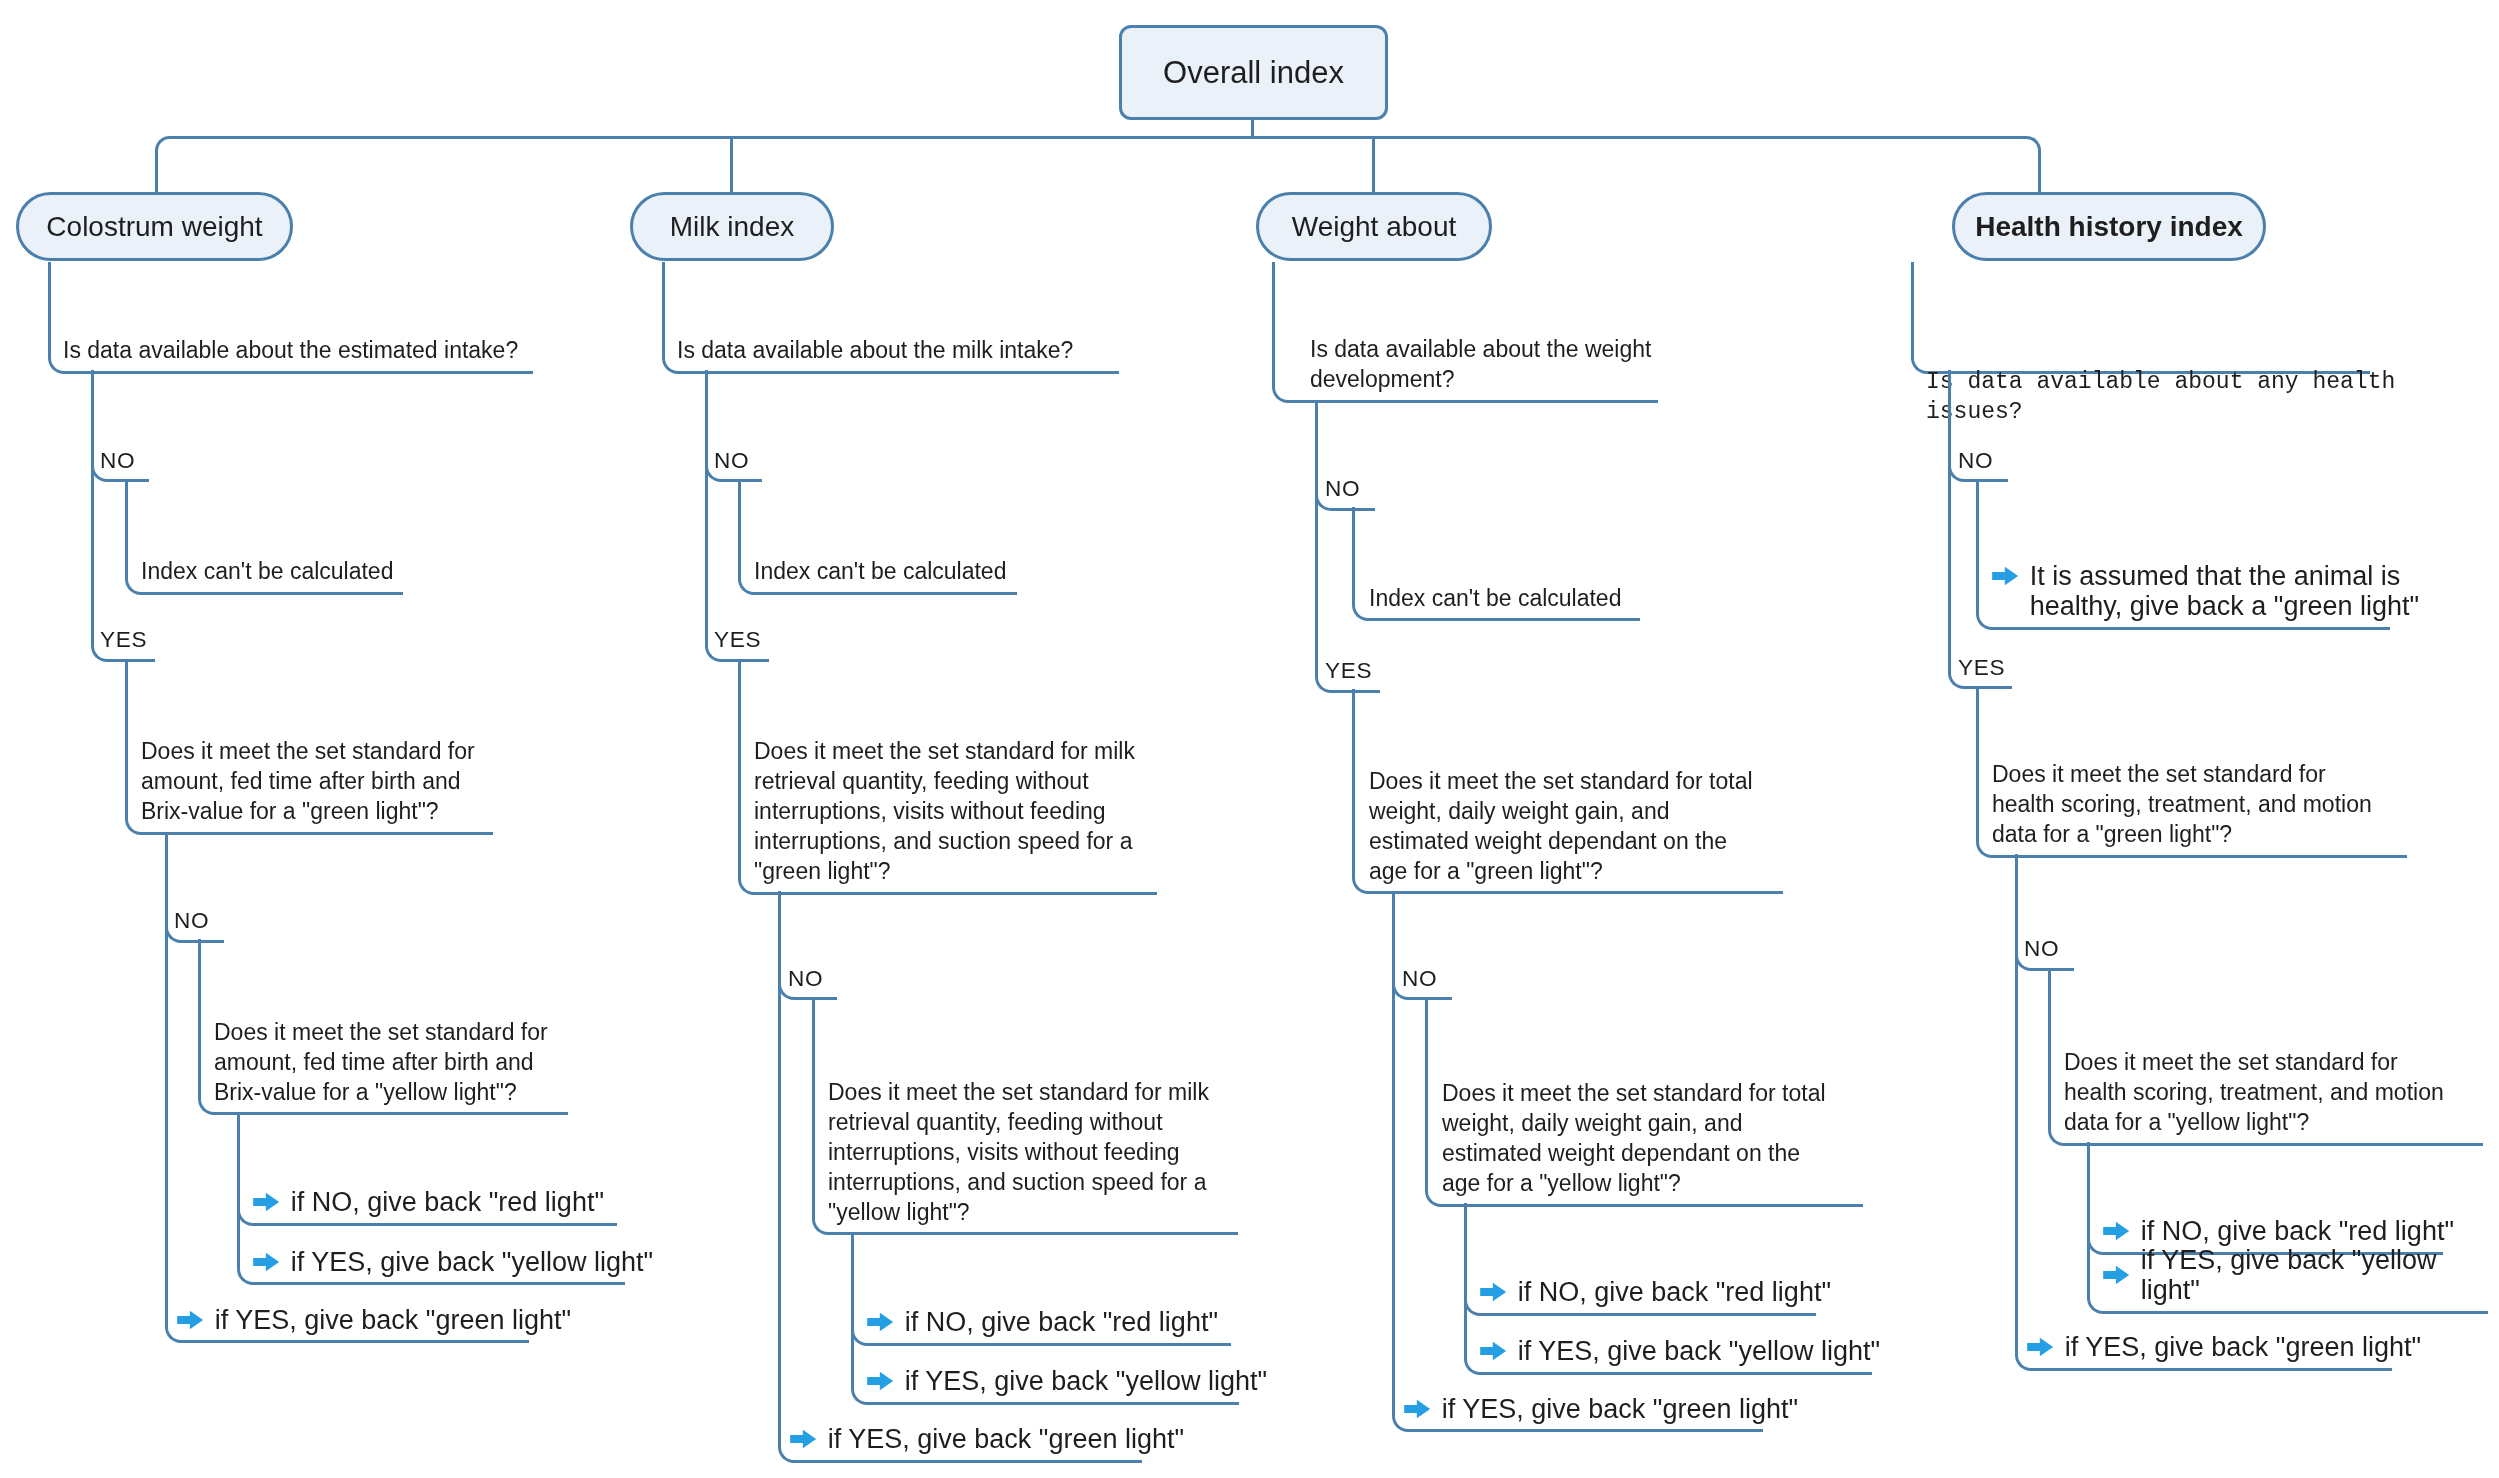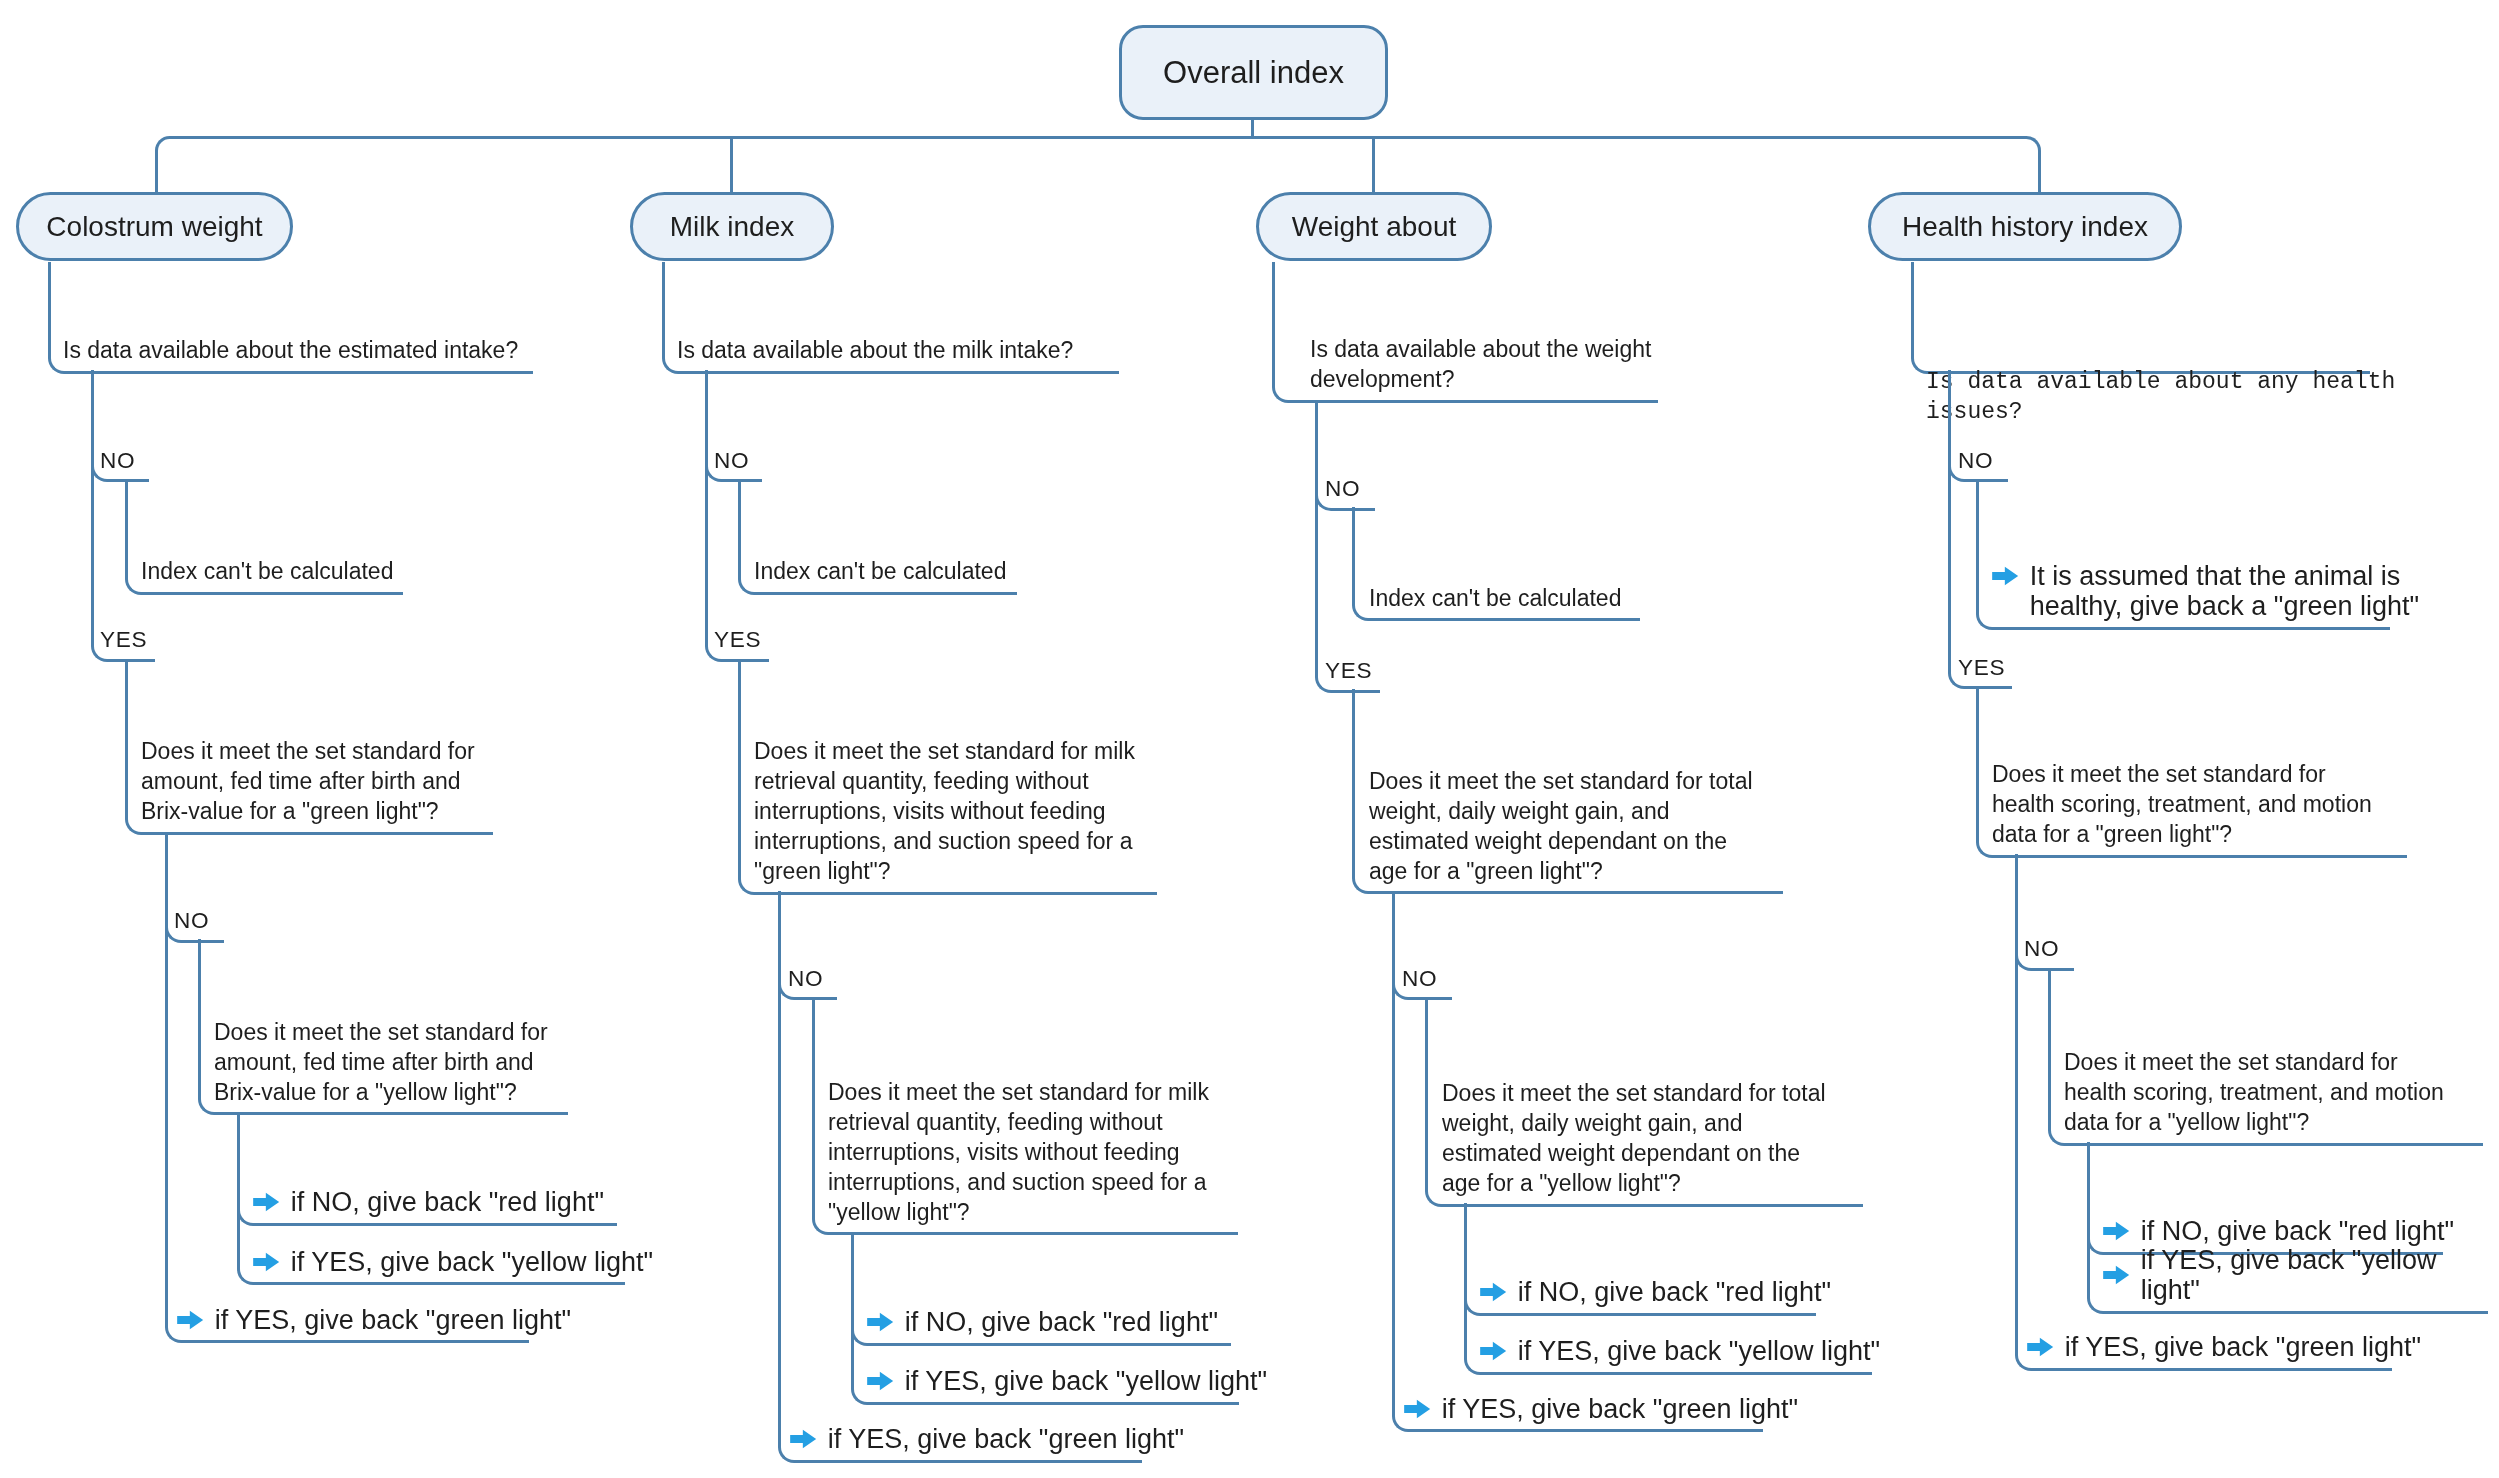--- a/index.html
+++ b/index.html
@@ -6,21 +6,21 @@
   html,body{margin:0;padding:0;background:#fff;}
   .canvas{position:relative;width:2500px;height:1479px;background:#ffffff;
           font-family:"Liberation Sans", sans-serif;color:#1e1e1e;overflow:hidden;}
   
   .elbow{position:absolute;border-left:3.3px solid #4c80ac;border-bottom:3.3px solid #4c80ac;
          border-bottom-left-radius:16px;box-sizing:border-box;}
   .vline{position:absolute;width:3.3px;background:#4c80ac;}
   .trunk{position:absolute;border-top:3.3px solid #4c80ac;border-left:3.3px solid #4c80ac;
          border-right:3.3px solid #4c80ac;border-top-left-radius:14.6px;border-top-right-radius:14.6px;
          box-sizing:border-box;}
-  .rootbox{position:absolute;background:#eaf1f9;border:3.3px solid #4c80ac;border-radius:24px;
+  .rootbox{position:absolute;background:#eaf1f9;border:3.3px solid #4c80ac;border-radius:12px;
            display:flex;align-items:center;justify-content:center;font-size:31px;box-sizing:border-box;}
   .pill{position:absolute;height:69px;background:#eaf1f9;border:3.3px solid #4c80ac;border-radius:38px;
         display:flex;align-items:center;justify-content:center;font-size:28px;box-sizing:border-box;}
   .txt{position:absolute;font-size:23px;line-height:30px;white-space:pre-line;}
   .yn{position:absolute;font-size:22.6px;letter-spacing:0.7px;}
   .leaf{position:absolute;display:flex;align-items:center;gap:10.7px;font-size:27px;line-height:30px;white-space:pre-line;}
   .leaf.top{align-items:flex-start;}
   .leaf.top .arr{margin-top:4.7px;}
   .arr{width:27px;height:20px;flex:0 0 auto;}
   .arr path{fill:#249fe3;}
@@ -191,21 +191,21 @@
   </div>
 
   <div class="elbow" style="left:1392px;top:891px;width:371px;height:541px;"></div>
   <div class="leaf" style="left:1404px;bottom:55px;">
     <svg class="arr" viewBox="0 0 40 30">
         <path d="M0,9 L19,9 L19,1 L39,15 L19,29 L19,21 L0,21 Z"></path>
       </svg>
     <span>if YES, give back "green light"</span>
   </div>
 
-  <div class="pill" style="left:1868px;top:192px;width:314px;">
+  <div class="pill" style="left:1952px;top:192px;width:314px;font-weight:bold;">
     <span>Health history index</span>
   </div>
   <div class="elbow" style="left:1911px;top:262px;width:459px;height:112px;"></div>
   <div class="txt" style="left:1926px;bottom:1052px;font-family:Liberation Mono, monospace;">Is data available about any health issues?</div>
 
   <div class="elbow" style="left:1948px;top:370px;width:60px;height:112px;"></div>
   <div class="yn" style="left:1958px;bottom:1005px;">NO</div>
   <div class="elbow" style="left:1976px;top:479px;width:414px;height:151px;"></div>
   <div class="leaf top" style="left:1992px;bottom:858px;">
     <svg class="arr" viewBox="0 0 40 30">

